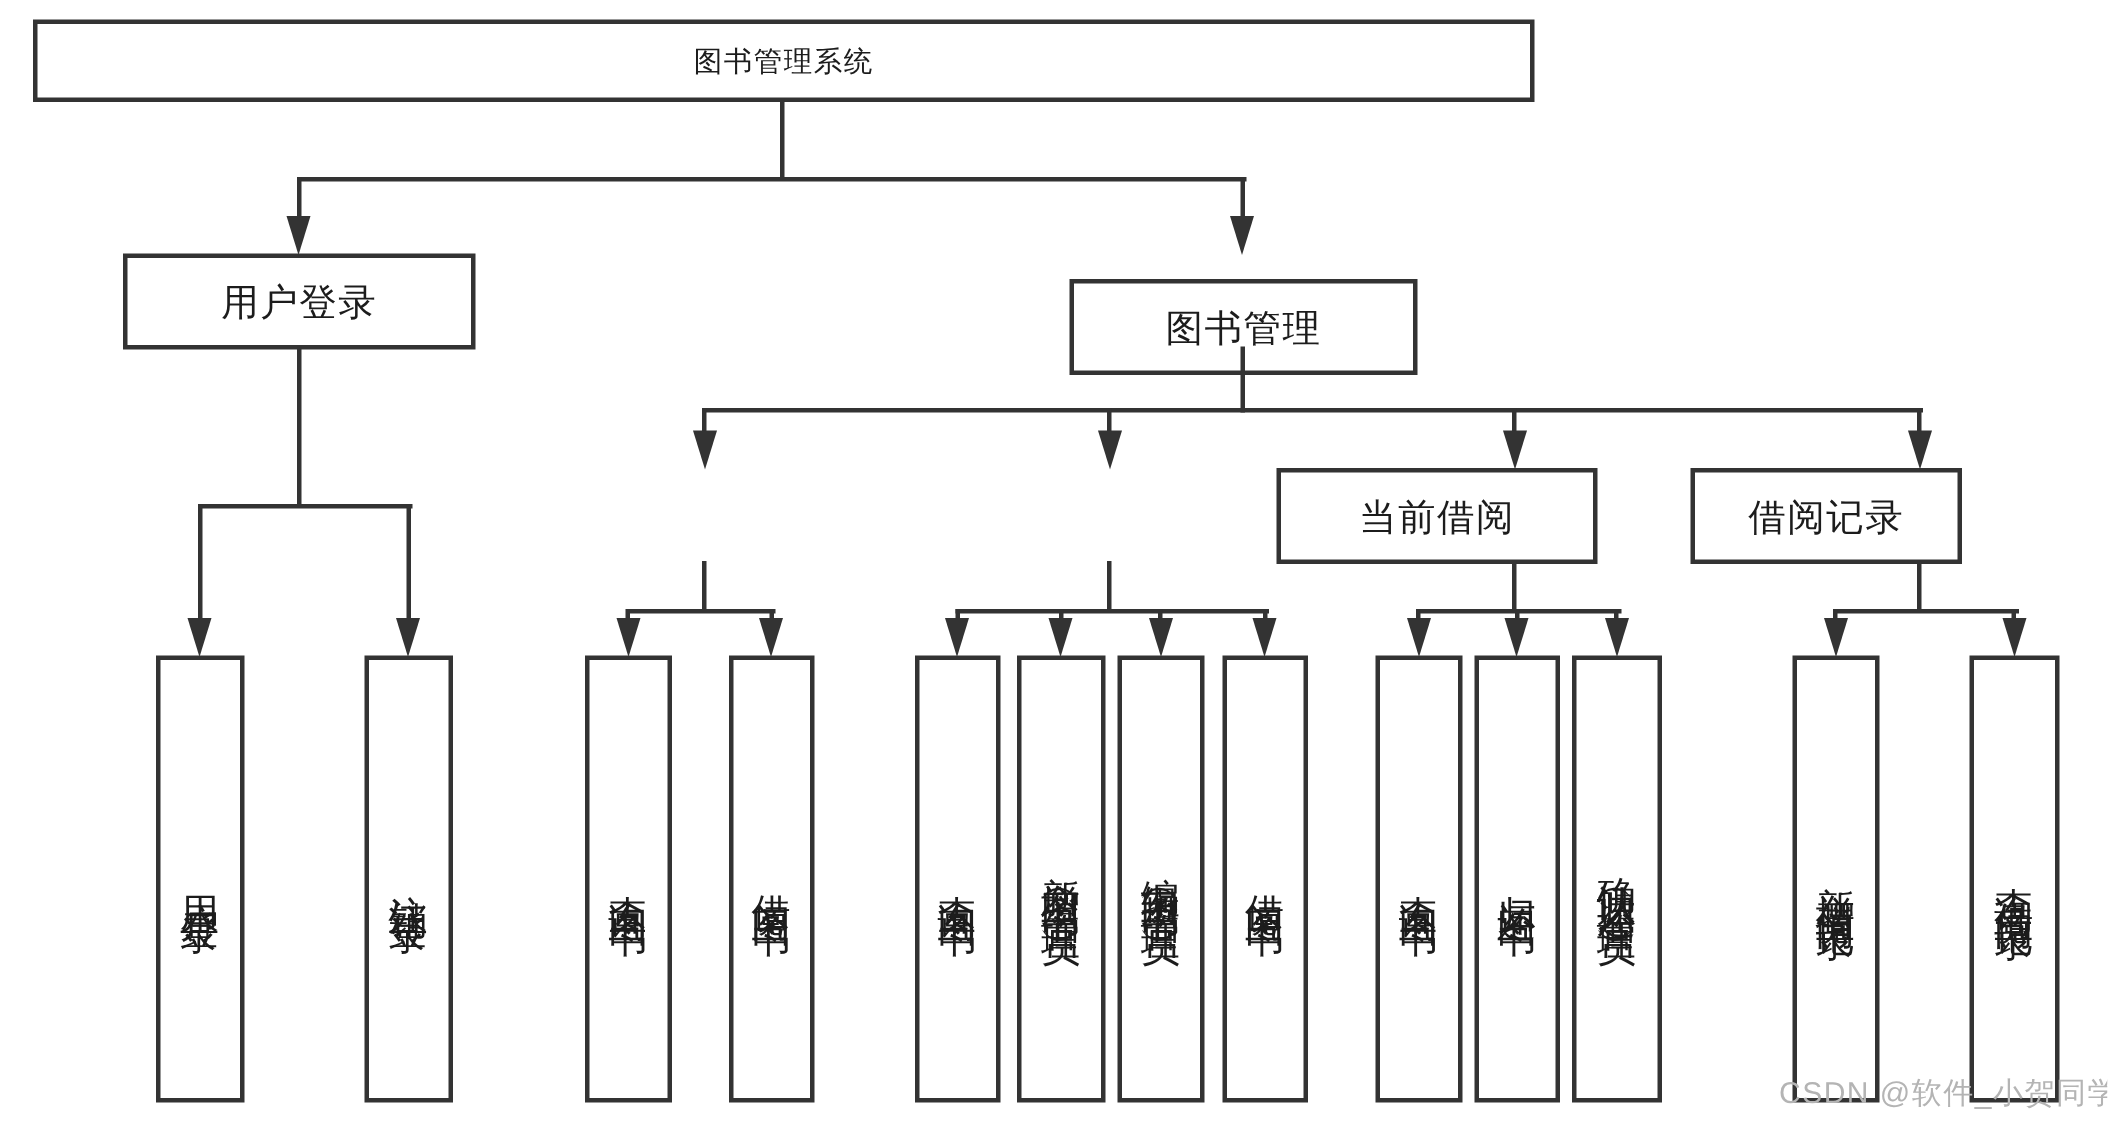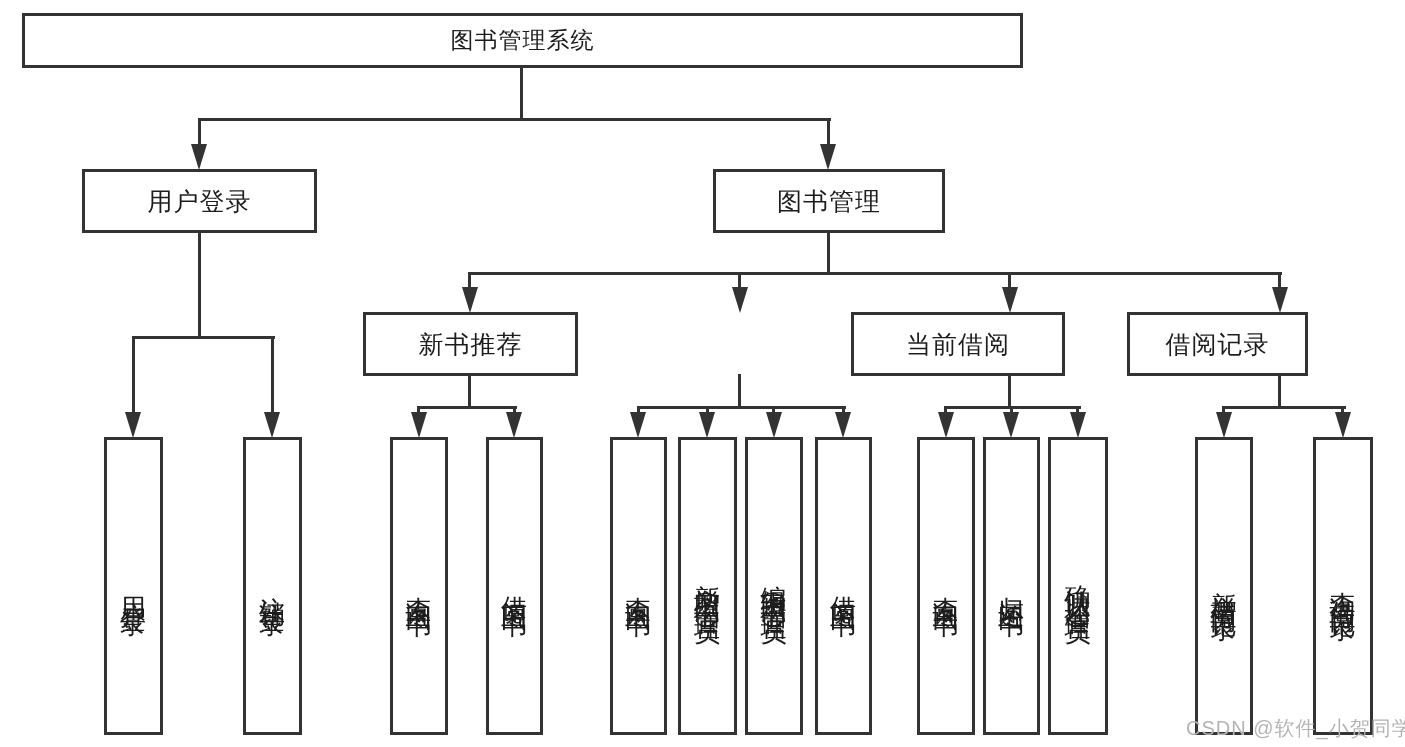--- a/index.html
+++ b/index.html
@@ -15,21 +15,21 @@
     position:absolute;
     box-sizing:border-box;
     border:3px solid #333333;
     background:#ffffff;
     display:flex;
     align-items:center;
     justify-content:center;
     color:#1c1c1c;
   }
   .hl{
-    font-size:23px;
+    font-size:19px;
     letter-spacing:1px;
     white-space:nowrap;
   }
   .lvl .hl{font-size:25px;}
   .vt{
     writing-mode:vertical-rl;
     font-size:26px;
     letter-spacing:5px;
     line-height:1;
     color:#1c1c1c;
@@ -59,27 +59,24 @@
 
 <div id="canvas">
 
   <div class="box" style="left:22px;top:13px;width:1001px;height:55px">
     <span class="hl">图书管理系统</span>
   </div>
 
   <div class="box lvl" style="left:82px;top:169px;width:235px;height:64px">
     <span class="hl">用户登录</span>
   </div>
-  <div class="box lvl" style="left:713px;top:169px;width:232px;height:64px">
+  <div class="box lvl" style="left:713px;top:186px;width:232px;height:64px">
     <span class="hl">图书管理</span>
   </div>
 
-  <div class="box lvl" style="left:363px;top:312px;width:215px;height:64px">
-    <span class="hl">新书推荐</span>
-  </div>
   <div class="box lvl" style="left:851px;top:312px;width:214px;height:64px">
     <span class="hl">当前借阅</span>
   </div>
   <div class="box lvl" style="left:1127px;top:312px;width:181px;height:64px">
     <span class="hl">借阅记录</span>
   </div>
 
   <div class="box" style="left:104px;top:437px;width:59px;height:298px">
     <span class="vt">用户登录</span>
   </div>

